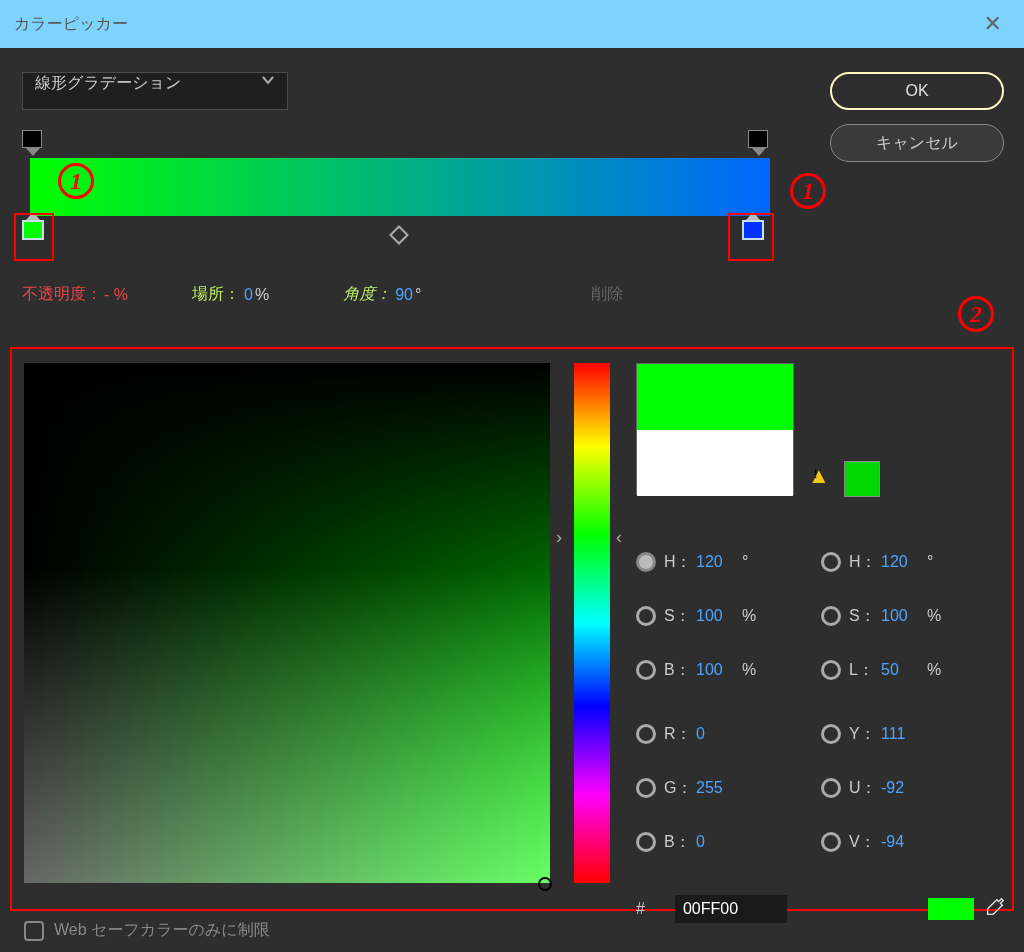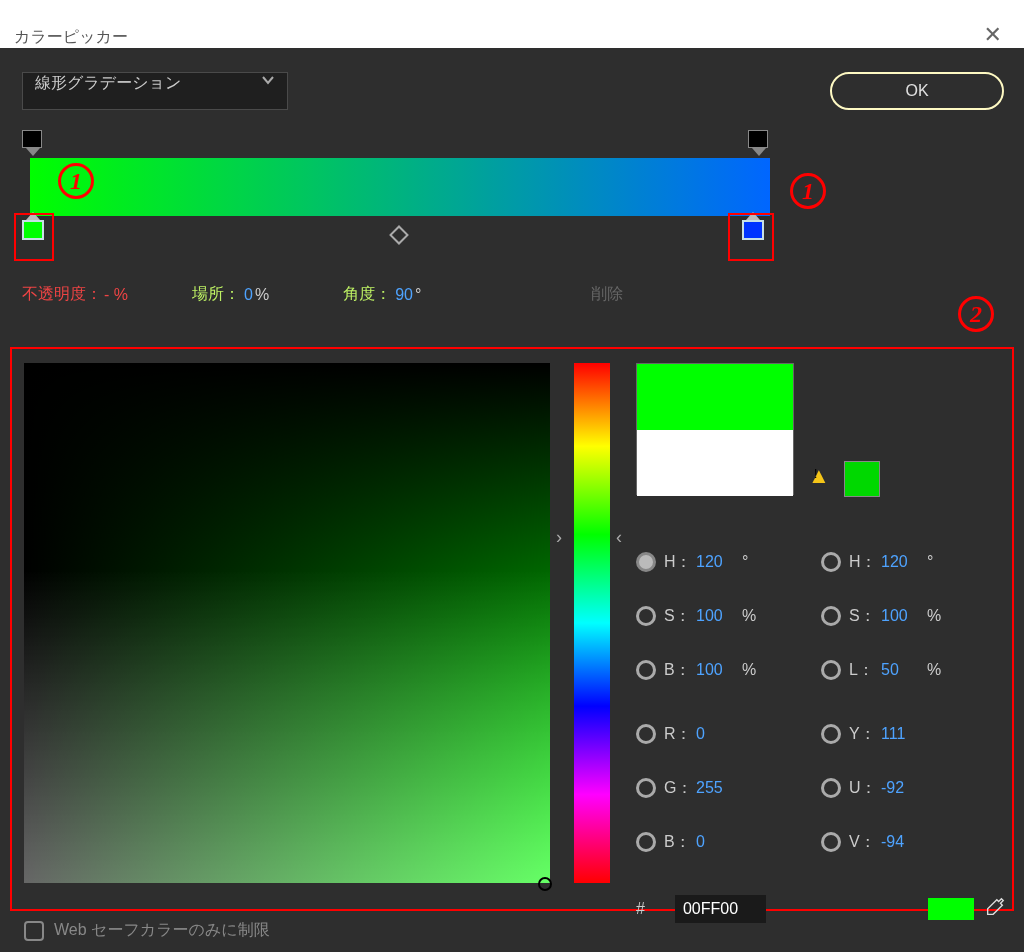--- a/index.html
+++ b/index.html
@@ -7,23 +7,23 @@
   width: 1024px;
   height: 952px;
   background: #2e2e2e;
   font-family: "Hiragino Sans", "Meiryo", sans-serif;
   color: #b5b5b5;
   font-size: 16px;
   overflow: hidden;
 }
 .titlebar {
   height: 48px;
-  background: #ffffff;
-  display: flex;
-  align-items: flex-end;
+  background: #7dd3fc;
+  display: flex;
+  align-items: center;
   padding: 0 14px;
   color: #555;
   font-size: 16px;
   justify-content: space-between;
 }
 .titlebar .close-x {
   font-size: 22px;
   color: #666;
   cursor: pointer;
   padding: 0 8px;
@@ -290,21 +290,21 @@
   left: 624px;
   top: 546px;
   display: flex;
   align-items: center;
   width: 370px;
 }
 .hex-input {
   background: #1a1a1a;
   border: none;
   color: #fff;
-  width: 91px;
+  width: 112px;
   height: 28px;
   padding: 2px 8px;
   margin-left: 30px;
   font-size: 16px;
 }
 .hex-swatch {
   width: 46px;
   height: 22px;
   background: #00ff00;
   margin-left: auto;
@@ -342,20 +342,21 @@
   <div class="select-wrap">
     <span>線形グラデーション</span>
     <span class="chev">
       <svg width="14" height="14" viewBox="0 0 14 14">
           <path d="M2 4 L7 10 L12 4" stroke="#aaa" stroke-width="2" fill="none"></path>
         </svg>
     </span>
   </div>
   <div class="side-buttons">
     <div class="btn">OK</div>
+    <div class="btn btn-cancel">キャンセル</div>
   </div>
 </div>
 
 <div class="gradient-area">
   <div class="opacity-top-stop" style="left:2px;top:0;"></div>
   <div class="opacity-top-stop" style="left:728px;top:0;"></div>
   <div class="gradient-bar"></div>
   <div class="color-stop" style="left:2px;">
     <div class="tri"></div>
     <div class="sw" style="background:#00ff00;"></div>
@@ -378,21 +379,21 @@
 <div class="red-circle" style="left:958px;top:296px;">
     <span>2</span>
   </div>
 
 <div class="controls-row">
   <span class="dim">不透明度：</span>
   <span class="dim" style="margin-left:2px;">-  %</span>
   <span class="lbl" style="margin-left:64px;">場所：</span>
   <span class="val">0</span>
   <span class="unit">%</span>
-  <span class="lbl" style="margin-left:74px;">角度：</span>
+  <span class="lbl" style="margin-left:74px;font-style:italic;">角度：</span>
   <span class="val">90</span>
   <span class="unit">°</span>
   <span class="del" style="margin-left:170px;">削除</span>
 </div>
 
 <div class="picker-panel">
   <div class="sat-val">
     <div class="sat-val-overlay1"></div>
     <div class="sat-val-overlay3"></div>
     <div class="sat-val-overlay2"></div>

